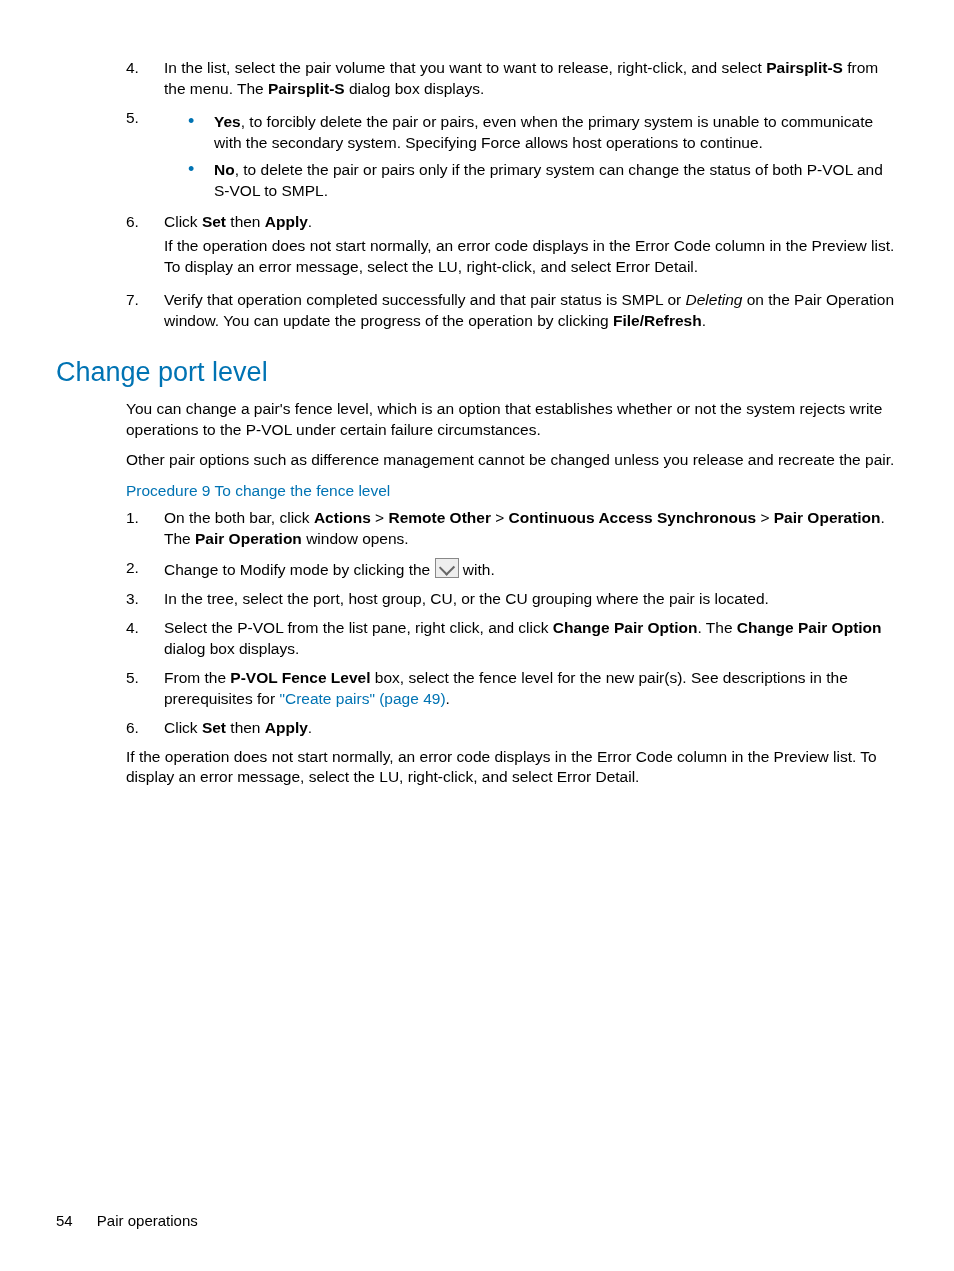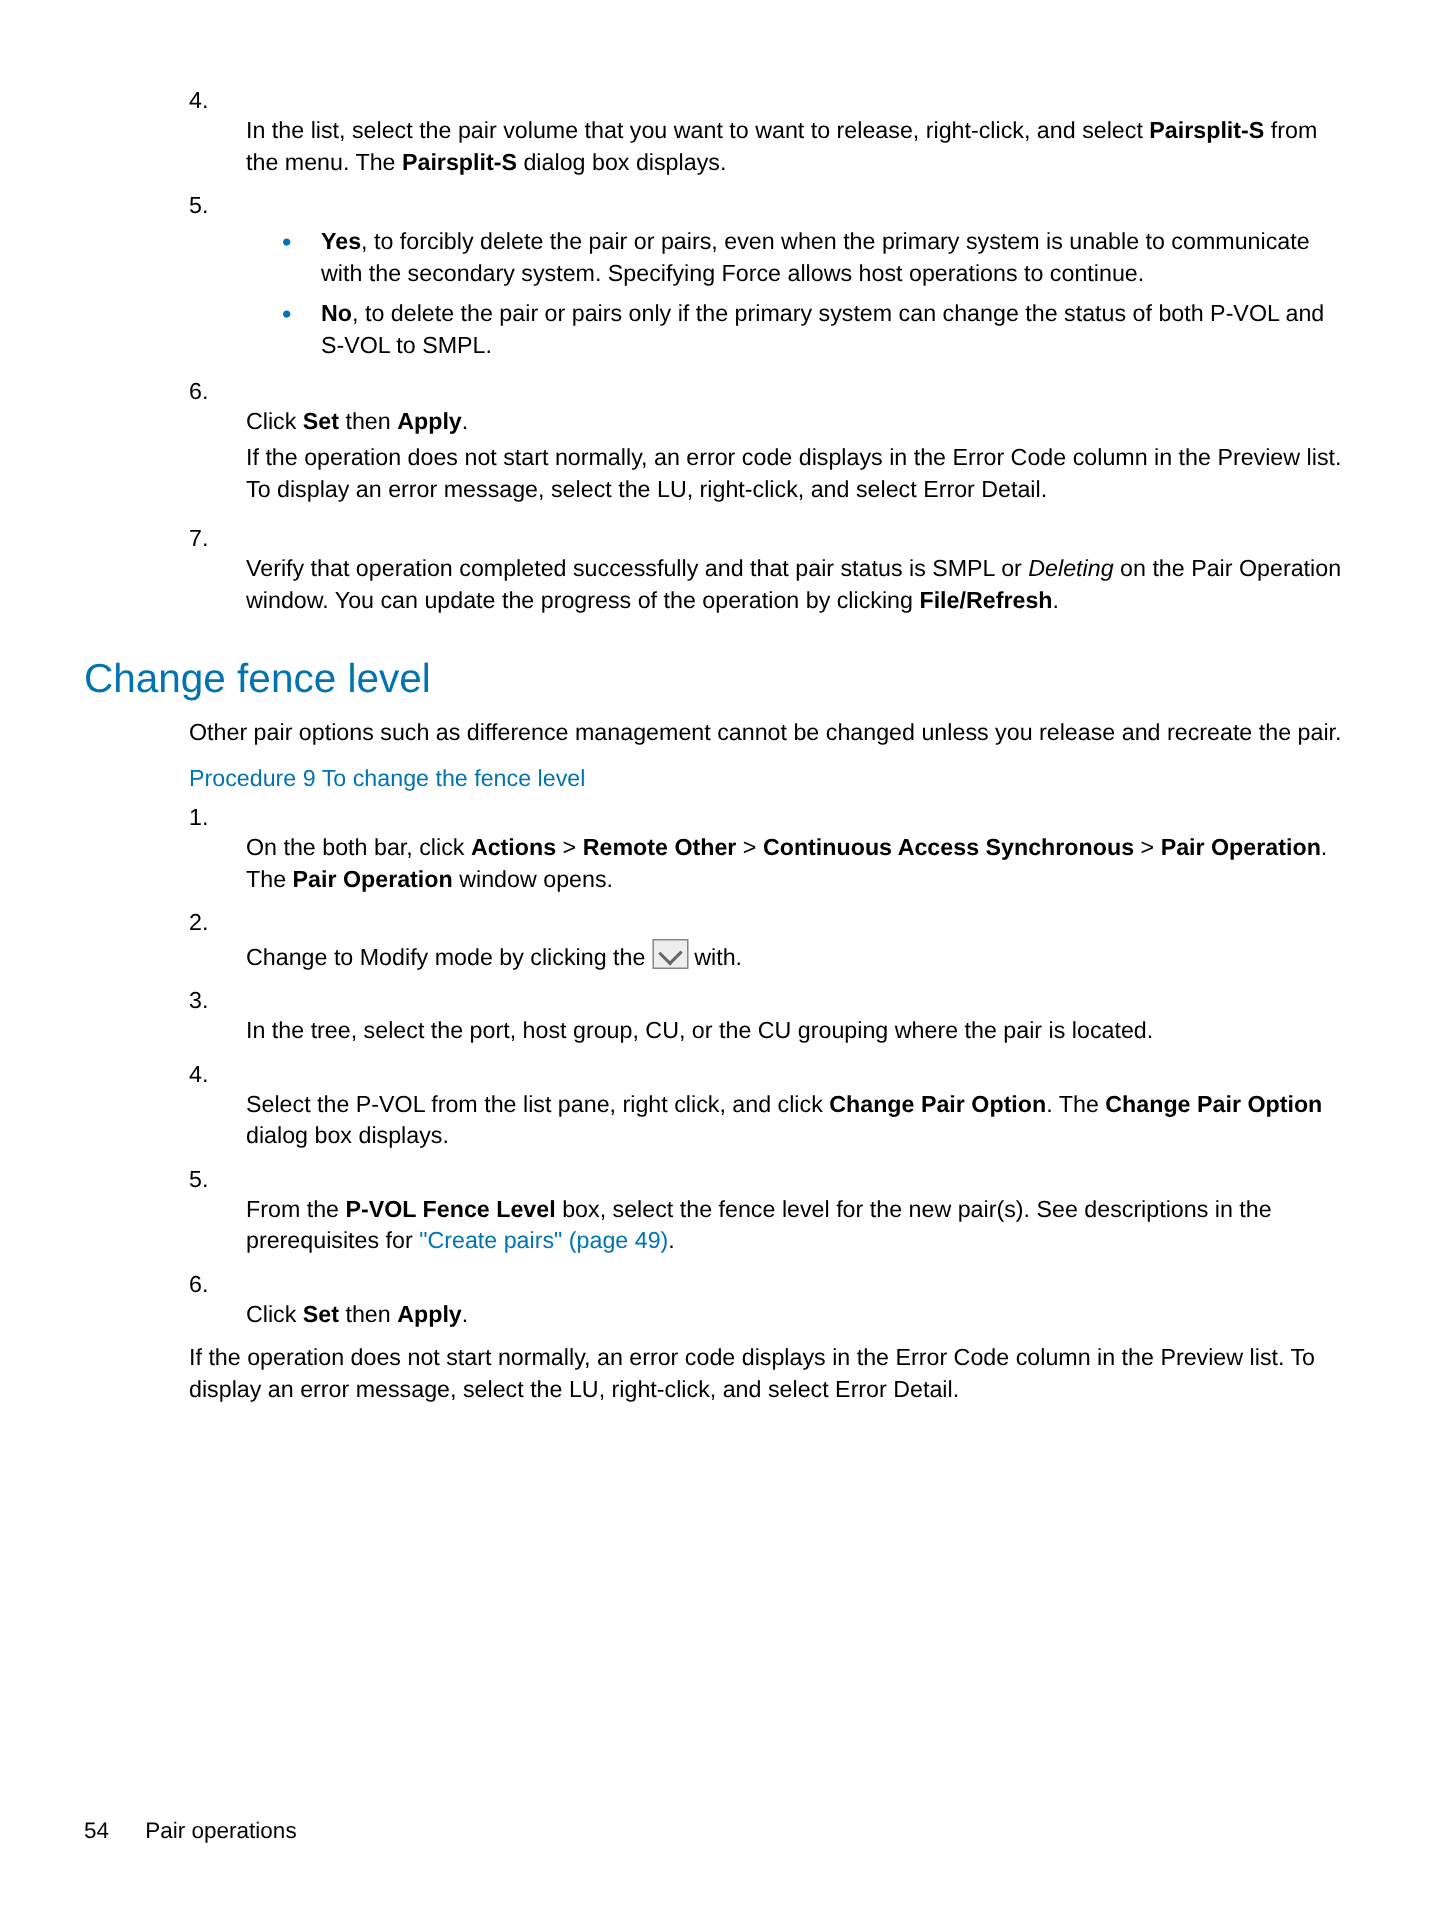--- a/index.html
+++ b/index.html
@@ -21,21 +21,20 @@
   .ol-main > li {
     display: flex;
     margin-bottom: 4px;
   }
   .ol-num {
     min-width: 38px;
     text-align: left;
   }
   .ol-body {
     flex: 1;
-    margin-top: 20px;
   }
   .ol-body p {
     margin: 0 0 4px 0;
   }
   .sub-ul {
     list-style: none;
     padding: 0;
     margin: 4px 0 4px 24px;
   }
   .sub-ul > li {
@@ -135,23 +134,24 @@
     </div>
   </li>
   <li style="margin-top:8px;">
     <span class="ol-num">7.</span>
     <div class="ol-body">
       <p><span>Verify that operation completed successfully and that pair status is SMPL or </span><i>Deleting</i><span> on the Pair Operation window. You can update the progress of the operation by clicking </span><b>File/Refresh</b><span>.</span></p>
     </div>
   </li>
 </ol>
 
-<h2 class="section">Change fence level</h2>
+<h2 class="section">Change port level</h2>
 
 <div class="intro">
+  <p>You can change a pair's fence level, which is an option that establishes whether or not the system rejects write operations to the P-VOL under certain failure circumstances.</p>
   <p>Other pair options such as difference management cannot be changed unless you release and recreate the pair.</p>
 </div>
 
 <p class="proc-title">Procedure 9 To change the fence level</p>
 
 <ol class="ol-main">
   <li>
     <span class="ol-num">1.</span>
     <div class="ol-body">
       <p><span>On the both bar, click </span><b>Actions</b><span> &gt; </span><b>Remote Other</b><span> &gt; </span><b>Continuous Access Synchronous</b><span> &gt; </span><b>Pair Operation</b><span>. The </span><b>Pair Operation</b><span> window opens.</span></p>

